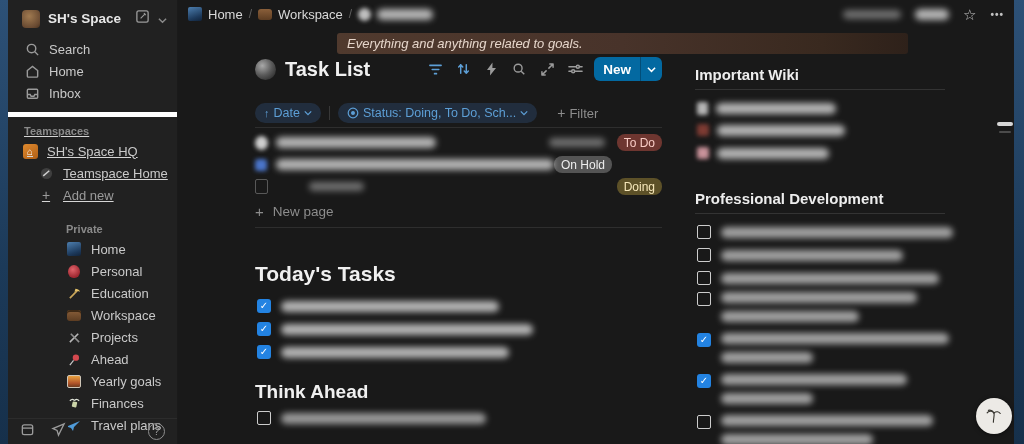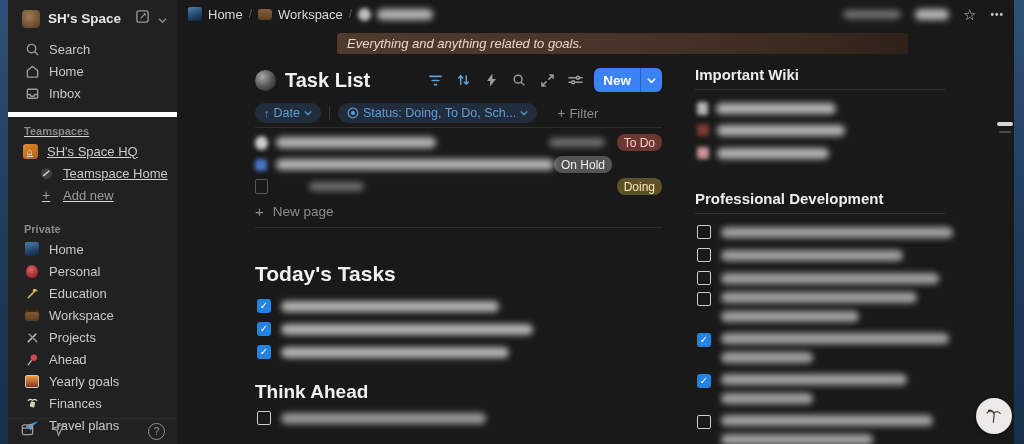--- a/index.html
+++ b/index.html
@@ -36,21 +36,21 @@
   .callout{position:absolute;left:337px;top:33px;width:571px;height:21px;border-radius:3px;
     background:linear-gradient(90deg,#503a2e,#48332a 50%,#39291f 85%,#2e211a);
     display:flex;align-items:center;padding-left:10px;box-sizing:border-box;
     font-style:italic;font-size:13px;color:#e6d6cb;}
 
   
   .tl-title{font-size:20px;font-weight:700;color:#f0f0f0;}
   .tlicon{width:21px;height:21px;border-radius:50%;background:radial-gradient(circle at 35% 32%,#a9a9a9,#5a5a5a 48%,#2c2c2c 85%);}
   .tools{display:flex;align-items:center;gap:10px;}
   .tbtn{width:18px;height:18px;display:flex;align-items:center;justify-content:center;}
-  .newbtn{display:flex;align-items:stretch;height:24px;background:#3b82f6;border-radius:6px;overflow:hidden;color:#fff;}
+  .newbtn{display:flex;align-items:stretch;height:24px;background:#0369a1;border-radius:6px;overflow:hidden;color:#fff;}
   .newbtn .nm{display:flex;align-items:center;padding:0 9px;font-size:13.5px;font-weight:600;}
   .newbtn .nd{width:1px;background:rgba(0,0,0,.25);}
   .newbtn .nc{display:flex;align-items:center;padding:0 6px;}
 
   
   .chip{display:inline-flex;align-items:center;gap:4px;height:20px;padding:0 9px;border-radius:11px;
     background:rgba(62,120,190,.22);color:#5d9fd6;font-size:12.5px;}
   .addfilter{display:inline-flex;align-items:center;gap:4px;color:#8d8d8d;font-size:13px;}
 
   .hr{position:absolute;height:1px;background:#2e2e2e;}
@@ -145,21 +145,21 @@
             </svg>
           </span>
         <span>Teamspace Home</span>
       </div>
       <div class="srow" style="padding-left:30px;color:#9b9b9b;">
         <span class="ico" style="font-size:14px;color:#9b9b9b;">+</span>
         <span>Add new</span>
       </div>
     </div>
 
-    <div style="margin-top:14px;">
+    <div style="margin-top:14px;padding-left:42px;">
       <div class="srow slabel" style="height:18px;">Private</div>
       <div class="srow">
         <span class="ico">
             <span class="emoji-sq" style="background:linear-gradient(160deg,#4d7eae,#1d3a5c 70%,#12233a);border-radius:2px;"></span>
           </span>
         <span>Home</span>
       </div>
       <div class="srow">
         <span class="ico">
             <span class="emoji-sq" style="background:radial-gradient(circle at 40% 35%,#e0636a,#9e2730 70%);border-radius:50% 50% 46% 46%;width:12px;height:13px;"></span>
@@ -258,21 +258,21 @@
       <span class="bar" style="width:34px;"></span>
       <span style="color:#c2c2c2;font-size:15px;line-height:1;">☆</span>
       <span style="color:#c2c2c2;font-size:10px;letter-spacing:1px;font-weight:700;">•••</span>
     </div>
   </div>
 
   <div class="callout">
     <span>Everything and anything related to goals.</span>
   </div>
 
-  <div class="row" style="left:255px;top:66px;width:407px;height:28px;">
+  <div class="row" style="left:255px;top:55px;width:407px;height:28px;">
     <span class="tlicon"></span>
     <span class="tl-title" style="margin-left:9px;">Task List</span>
     <div class="tools" style="margin-left:auto;margin-right:10px;">
       <span class="tbtn">
           <svg width="15" height="13" viewBox="0 0 16 14" stroke="#5d9fd6" stroke-width="1.8" stroke-linecap="round">
             <path d="M2 2.5h12M4.5 7h7M7 11.5h2"></path>
           </svg>
         </span>
       <span class="tbtn">
           <svg width="13" height="14" viewBox="0 0 14 15" stroke="#5d9fd6" stroke-width="1.6" fill="none" stroke-linecap="round">

